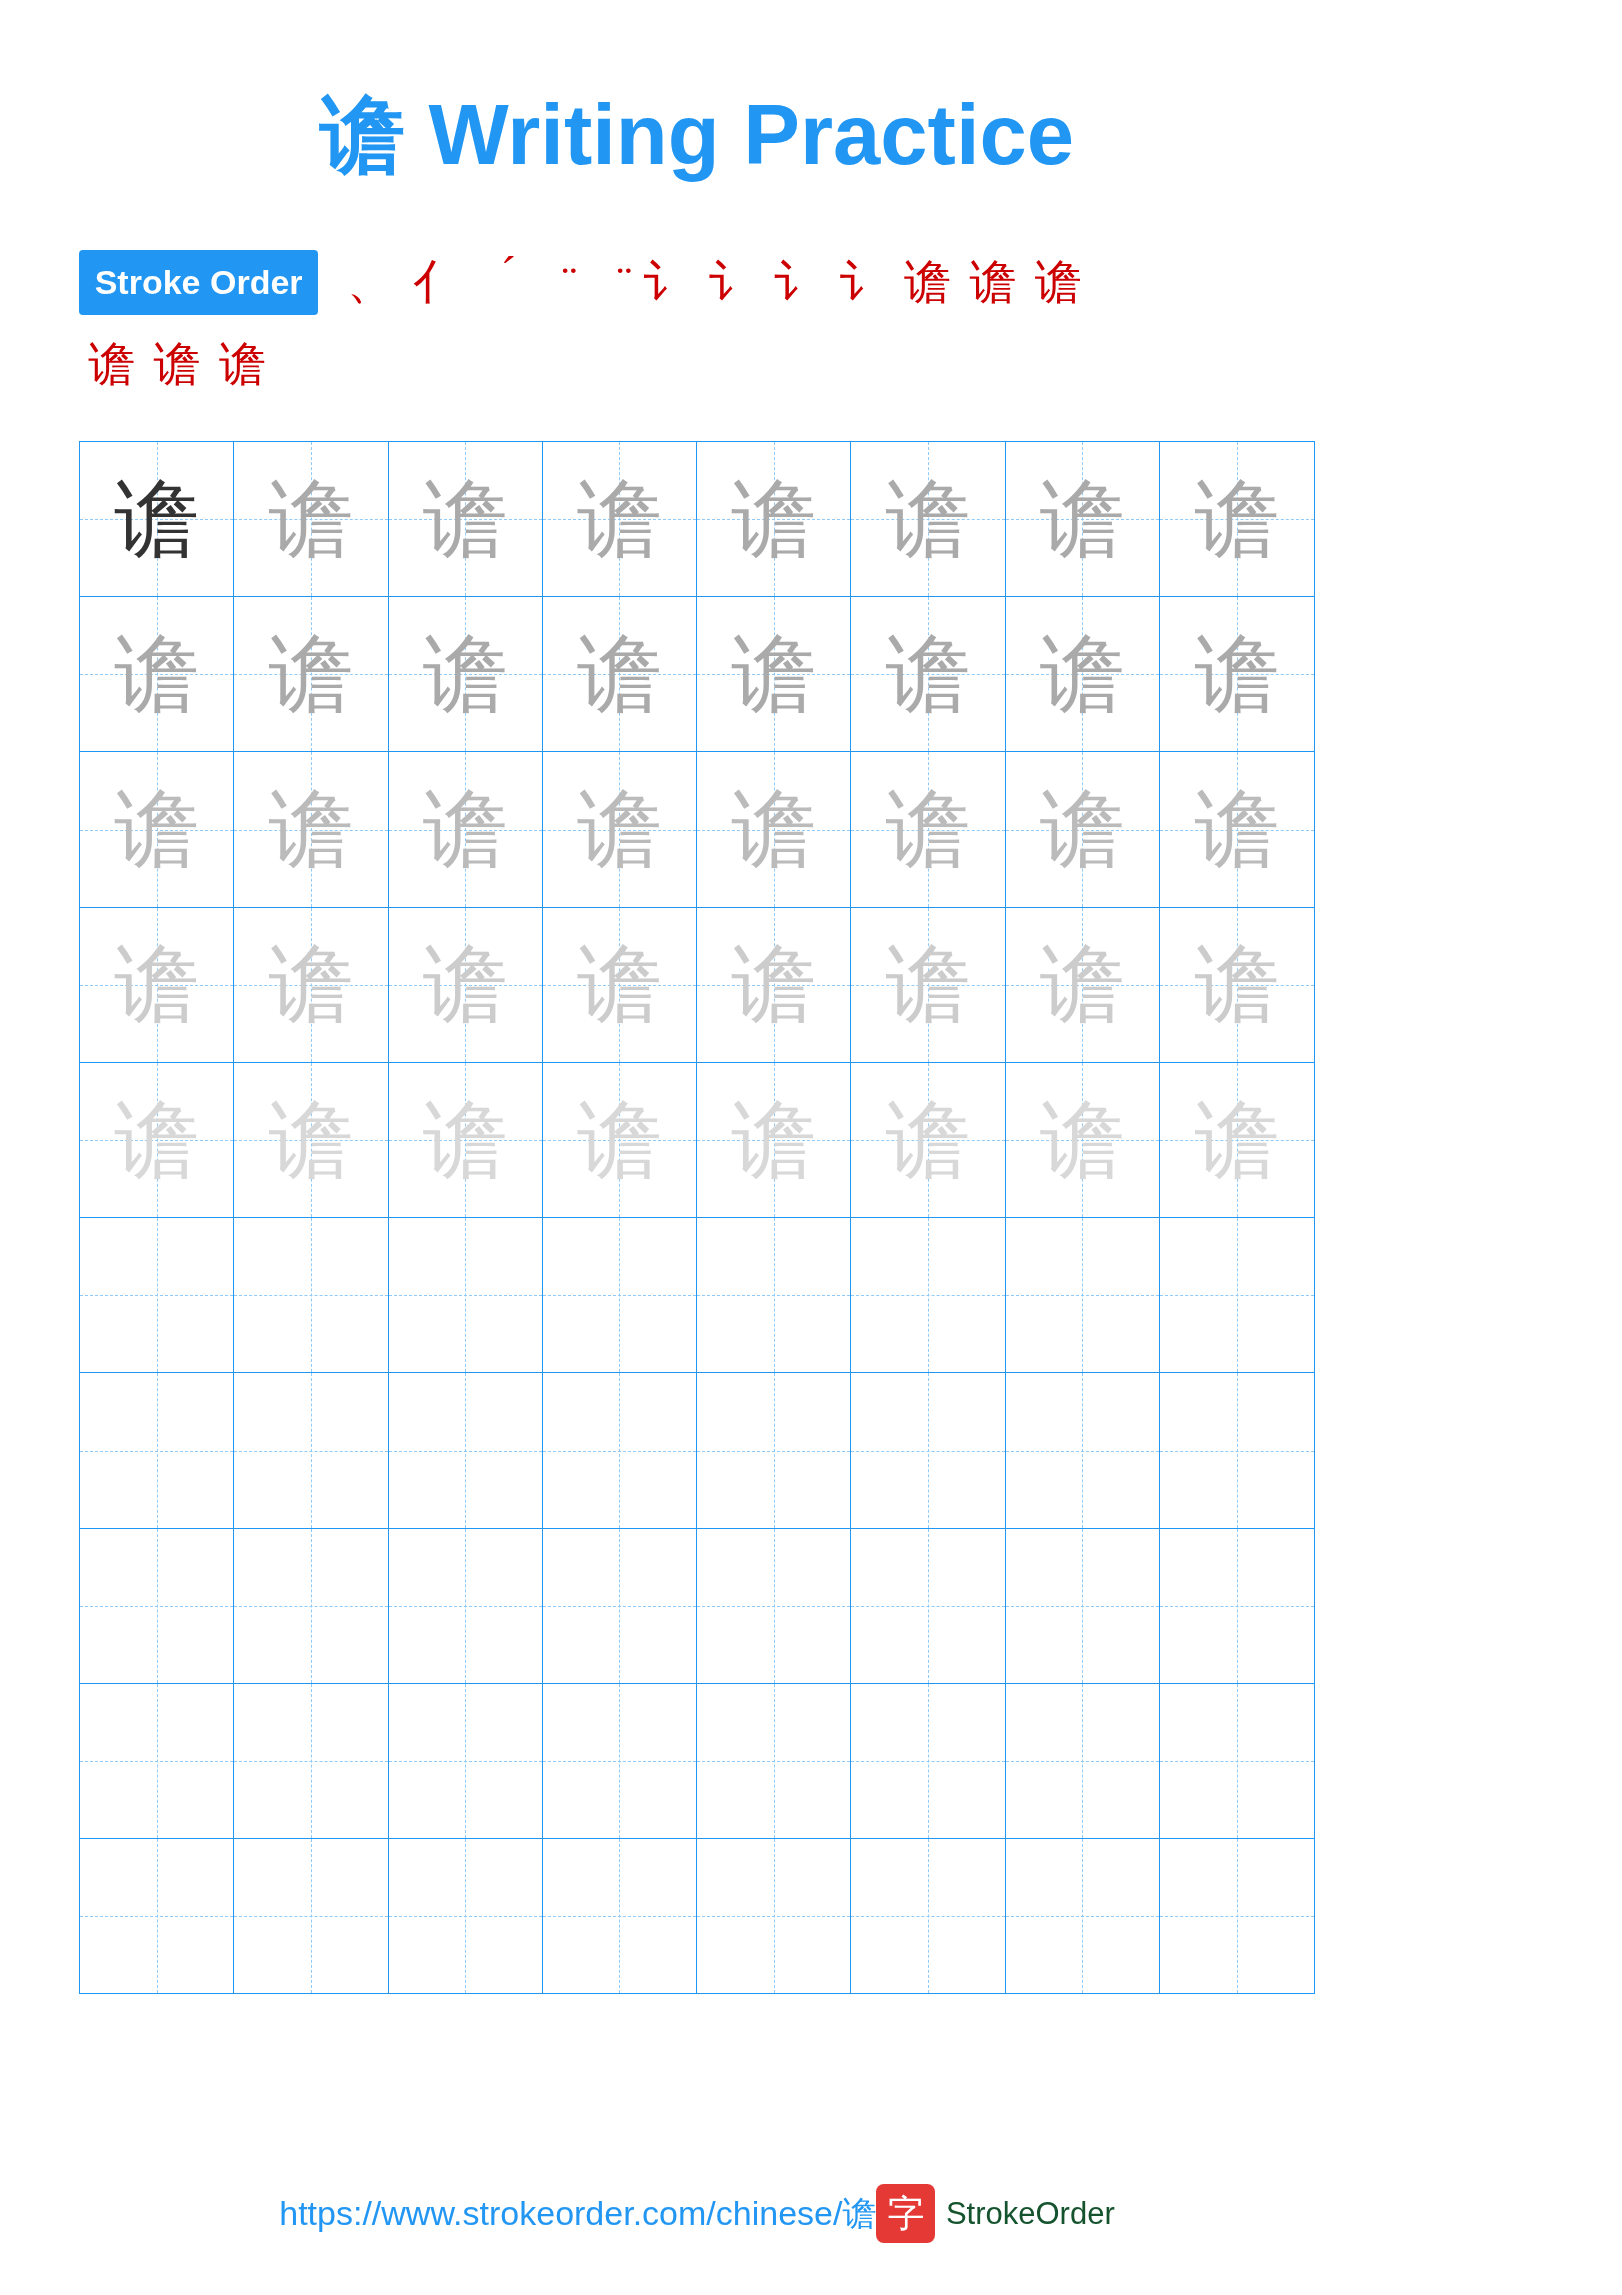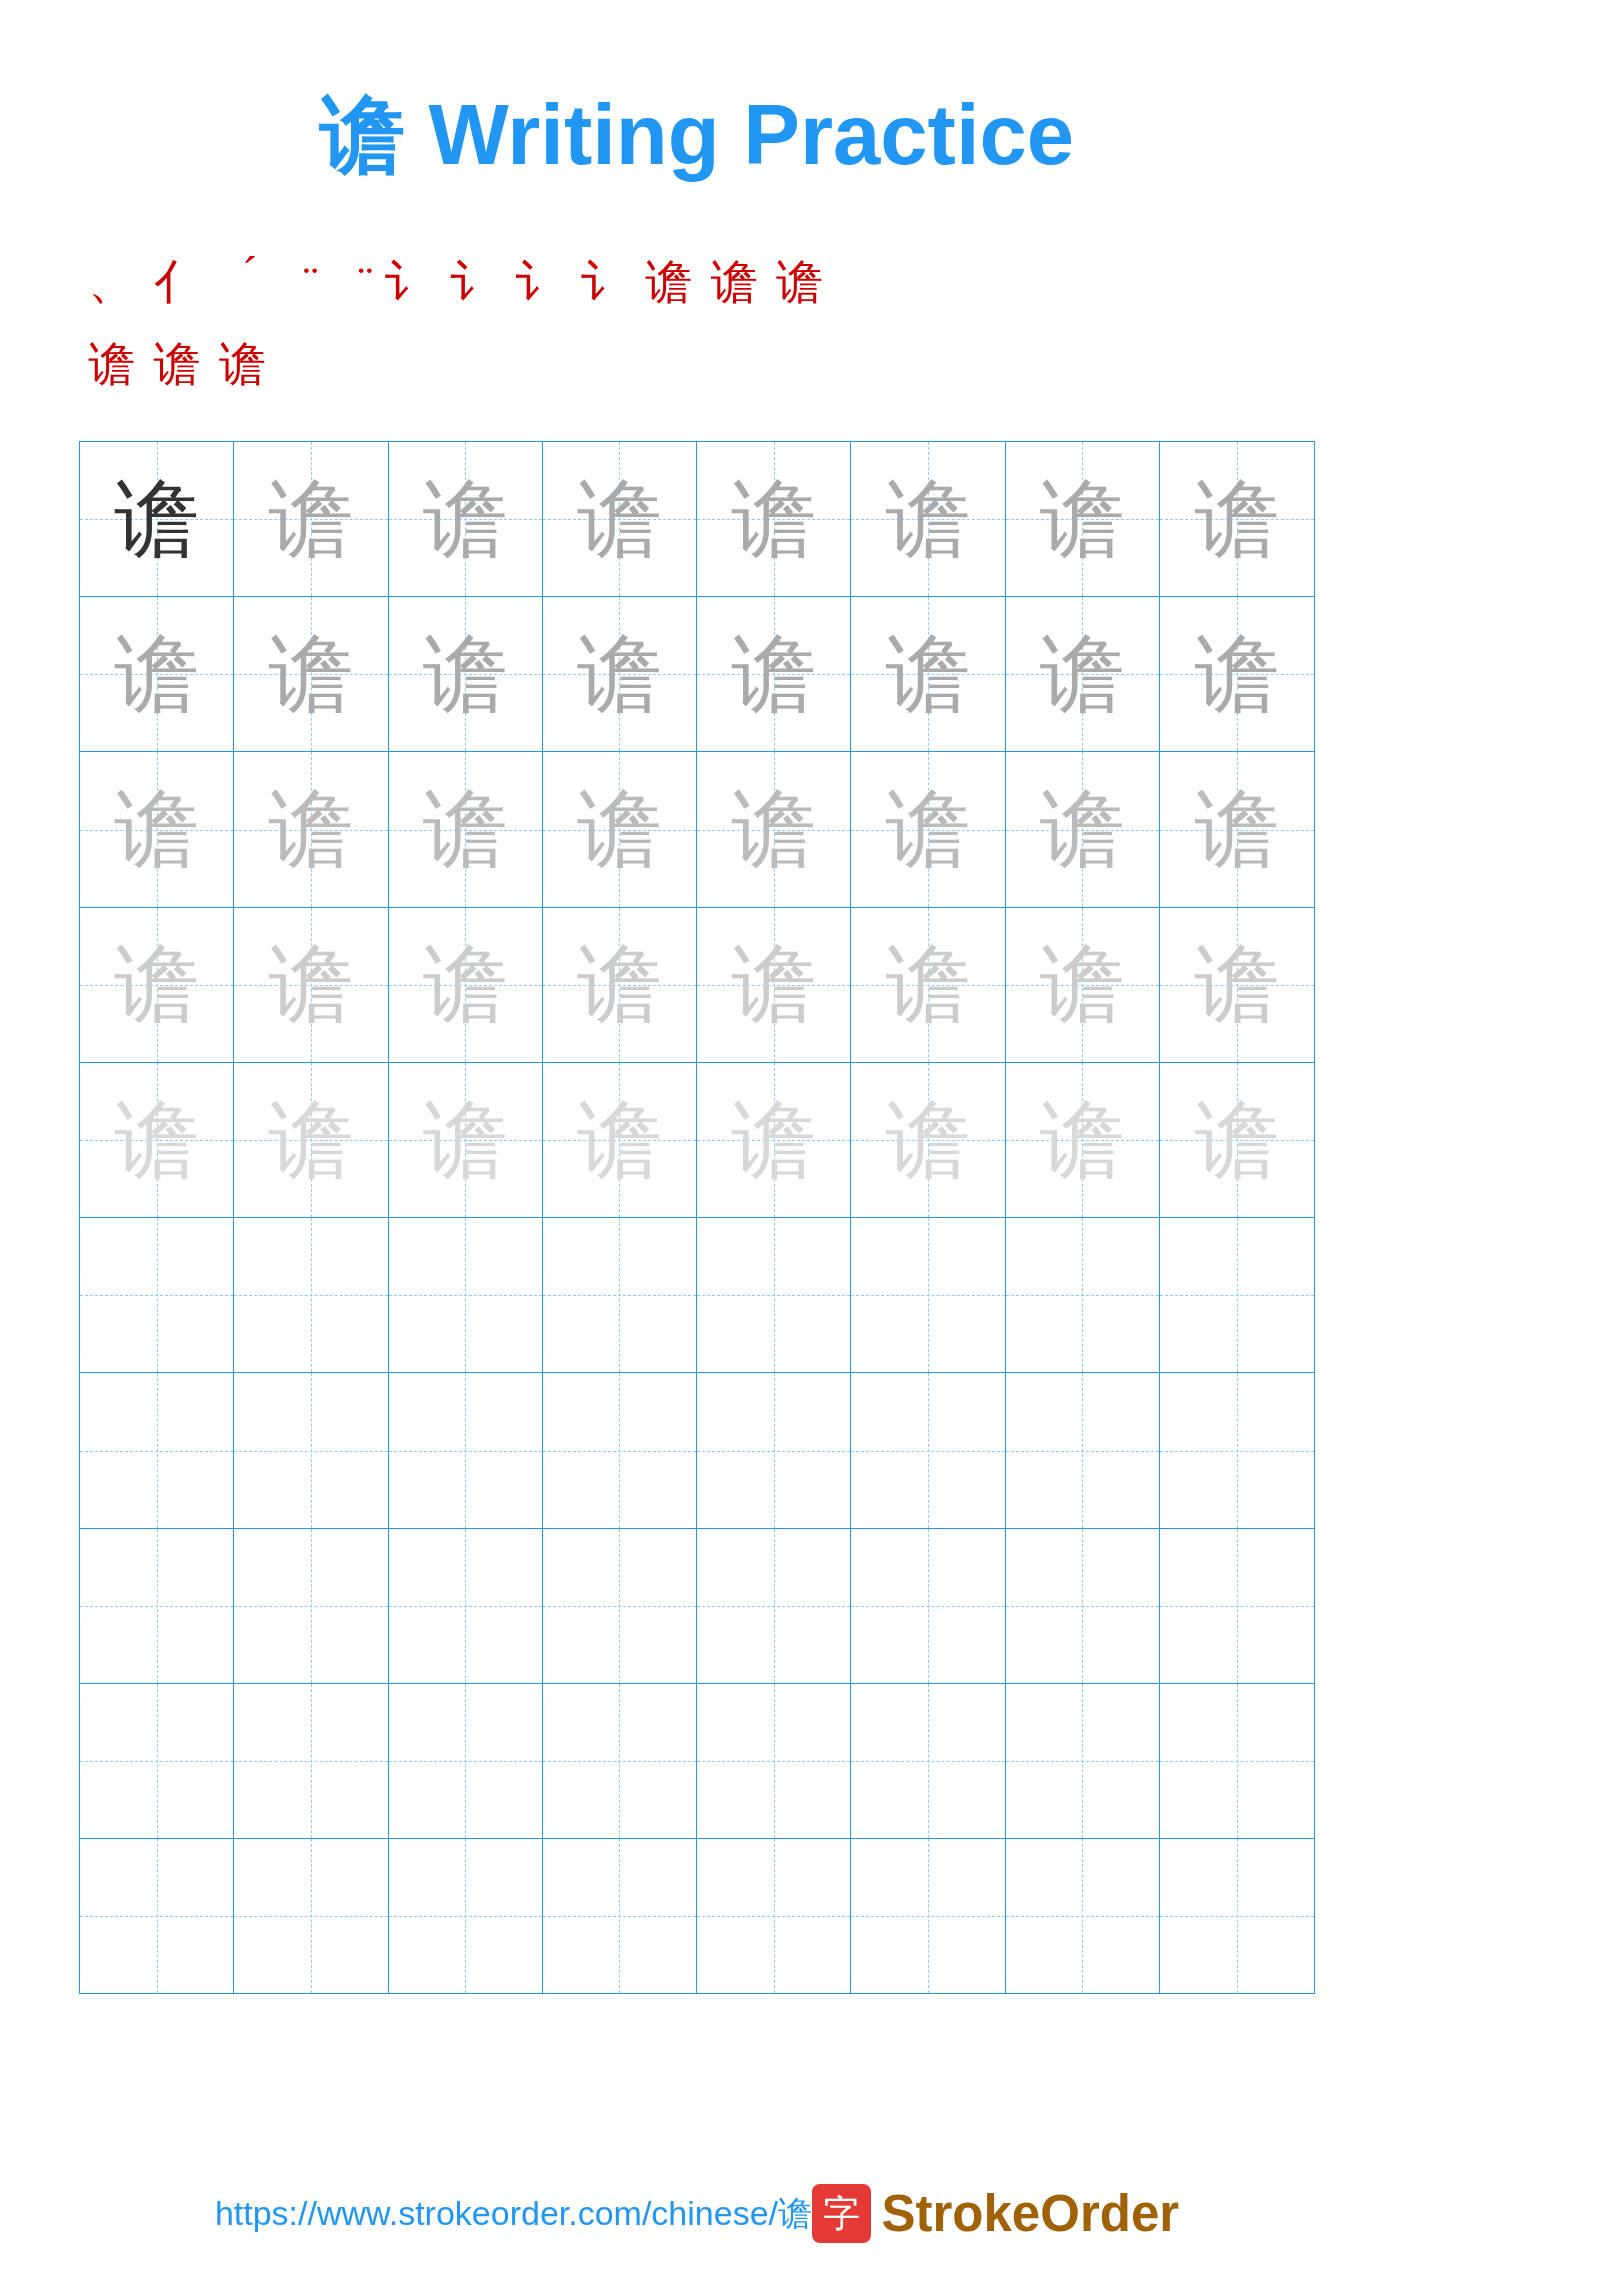--- a/index.html
+++ b/index.html
@@ -190,34 +190,35 @@
       border-radius: 7.9px;
       display: flex;
       align-items: center;
       justify-content: center;
       color: #fff;
       font-size: 37px;
       font-family: serif;
     }
 
     .logo-text {
-      font-size: 51px;
-      font-weight: bold;
-      color: #a16207;
+      font-size: 31px;
+      font-weight: normal;
+      color: #14532d;
     }
   </style>
 </head>
 <body>
 
 <div class="page">
 
   <h1 class="title">谵 Writing Practice</h1>
 
   <div class="stroke-order-section">
     <div class="stroke-order-row">
+      <span class="stroke-order-badge">Stroke Order</span>
       <div class="stroke-chars">
         <span class="stroke-char">、</span>
         <span class="stroke-char">亻</span>
         <span class="stroke-char">亻́</span>
         <span class="stroke-char">亻̈</span>
         <span class="stroke-char">亻̈</span>
         <span class="stroke-char">讠</span>
         <span class="stroke-char">讠</span>
         <span class="stroke-char">讠</span>
         <span class="stroke-char">讠</span>

